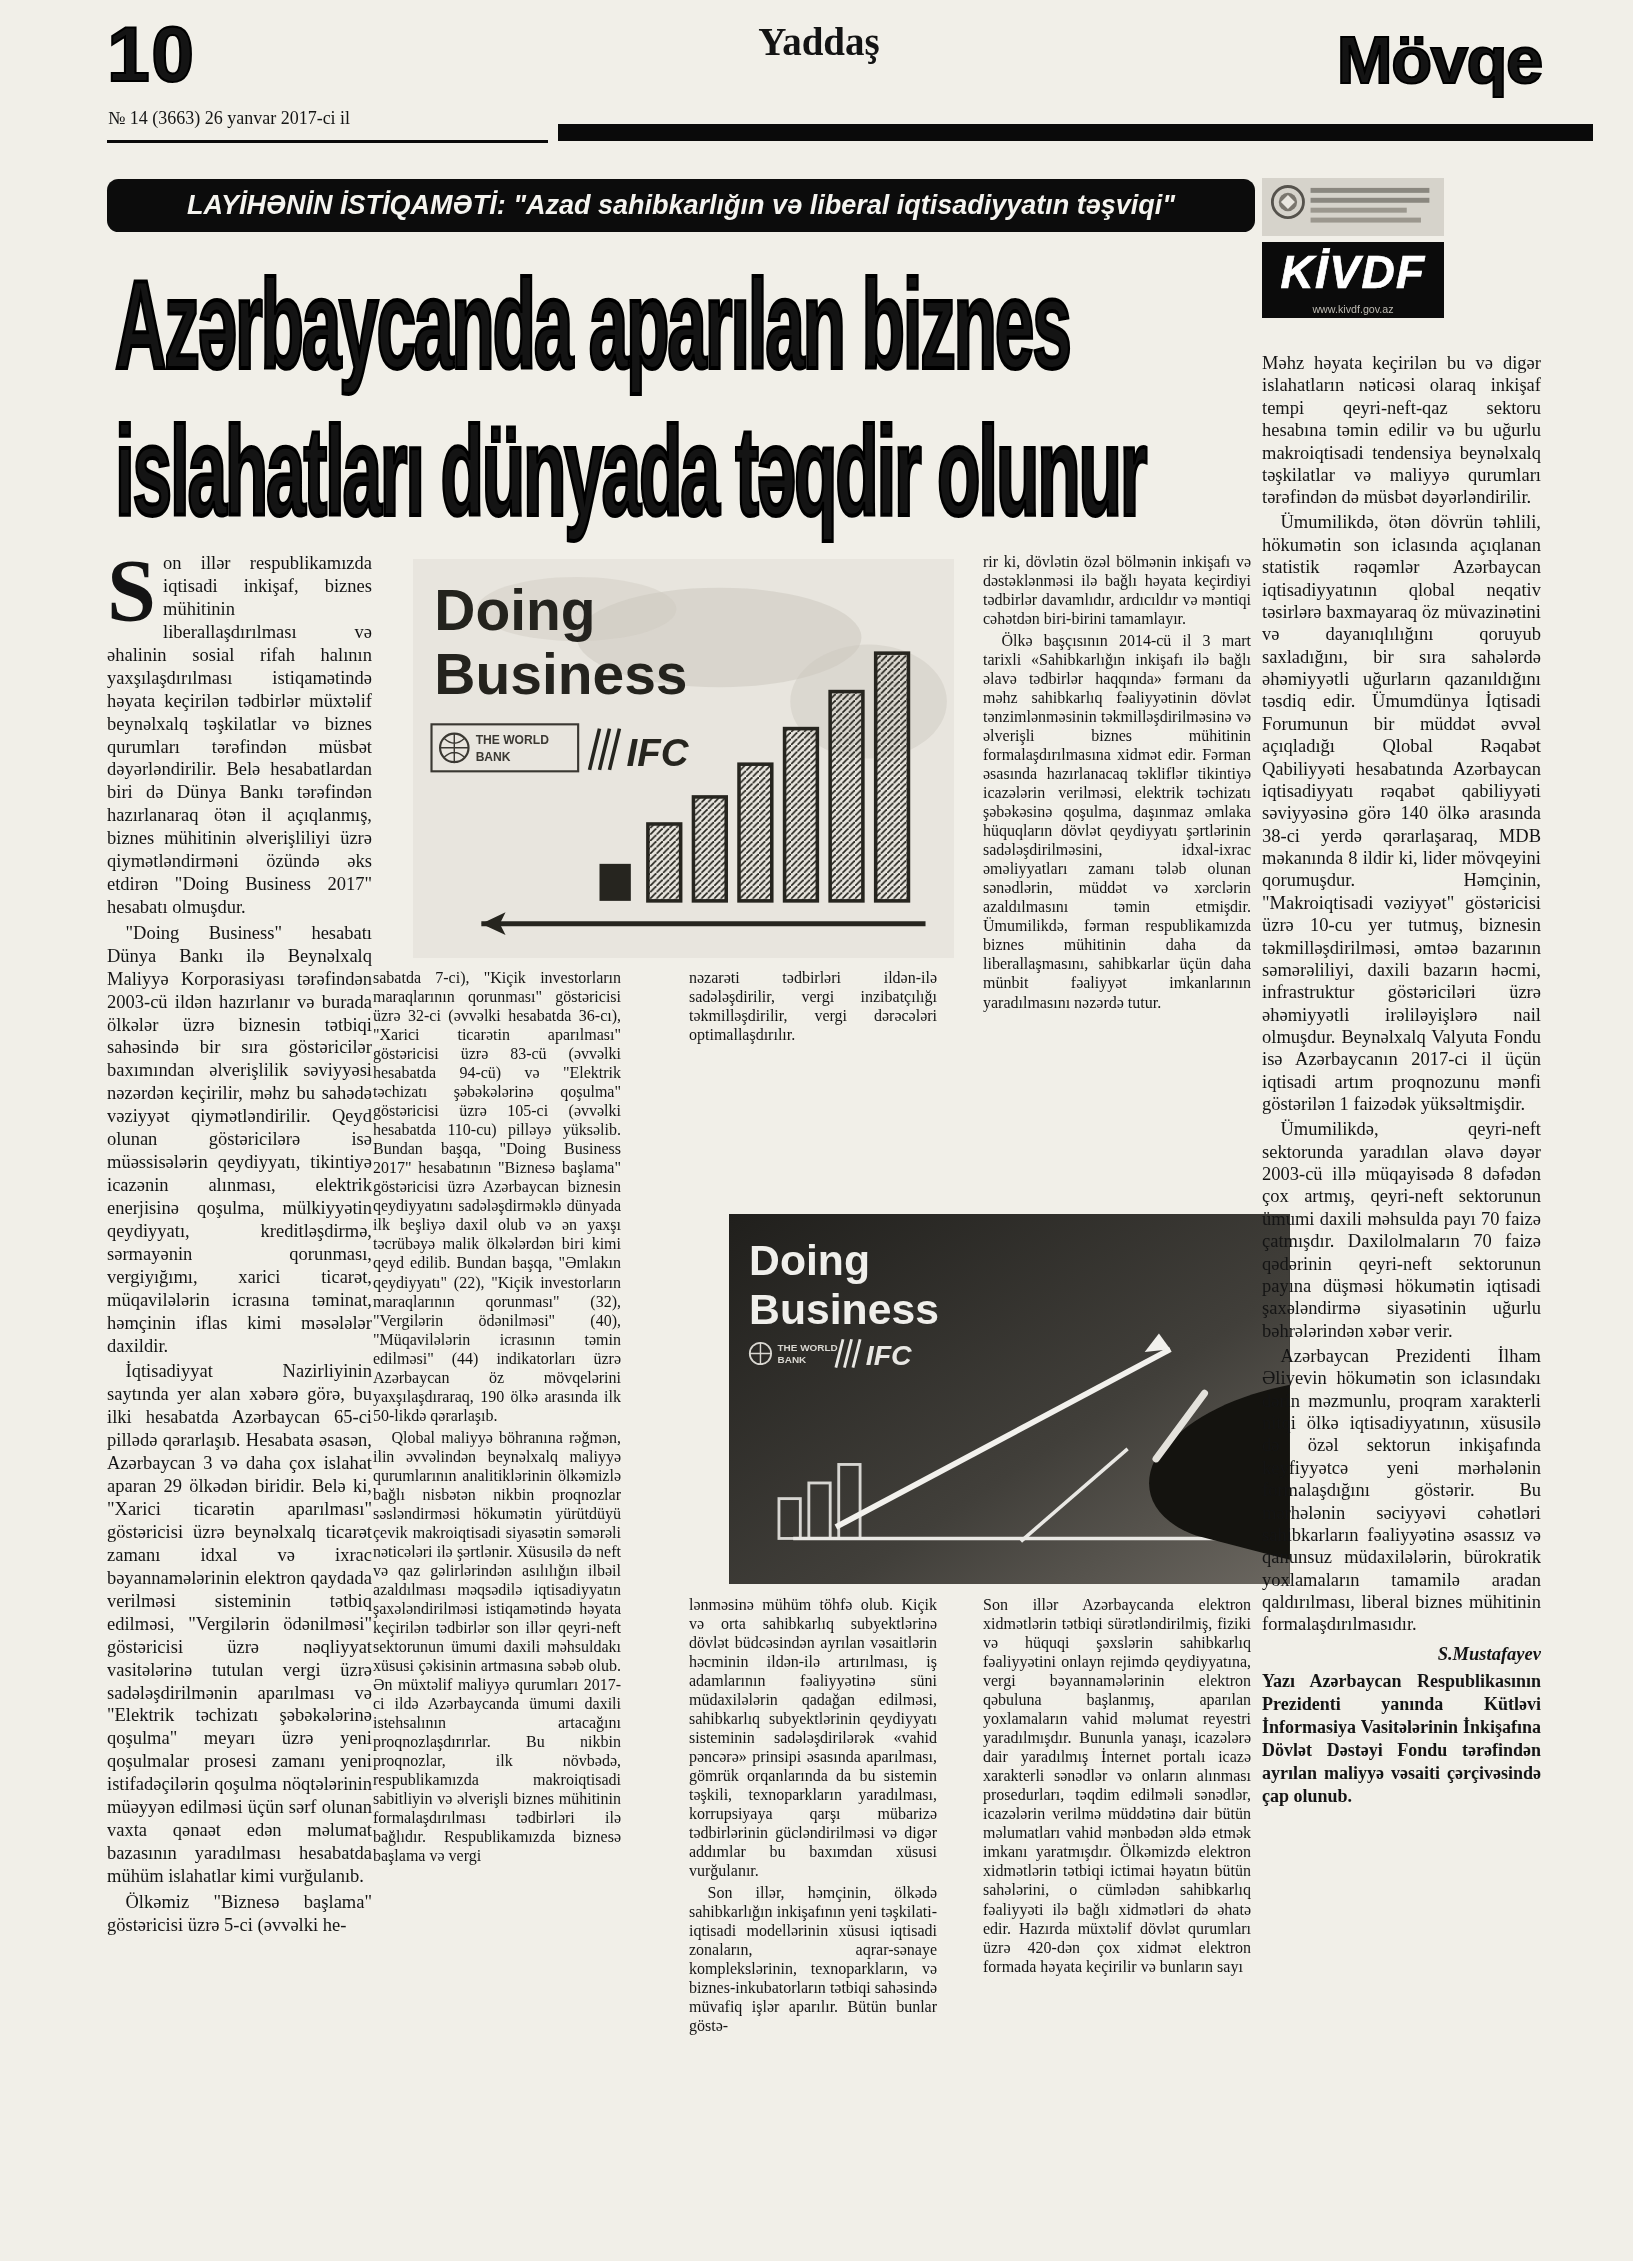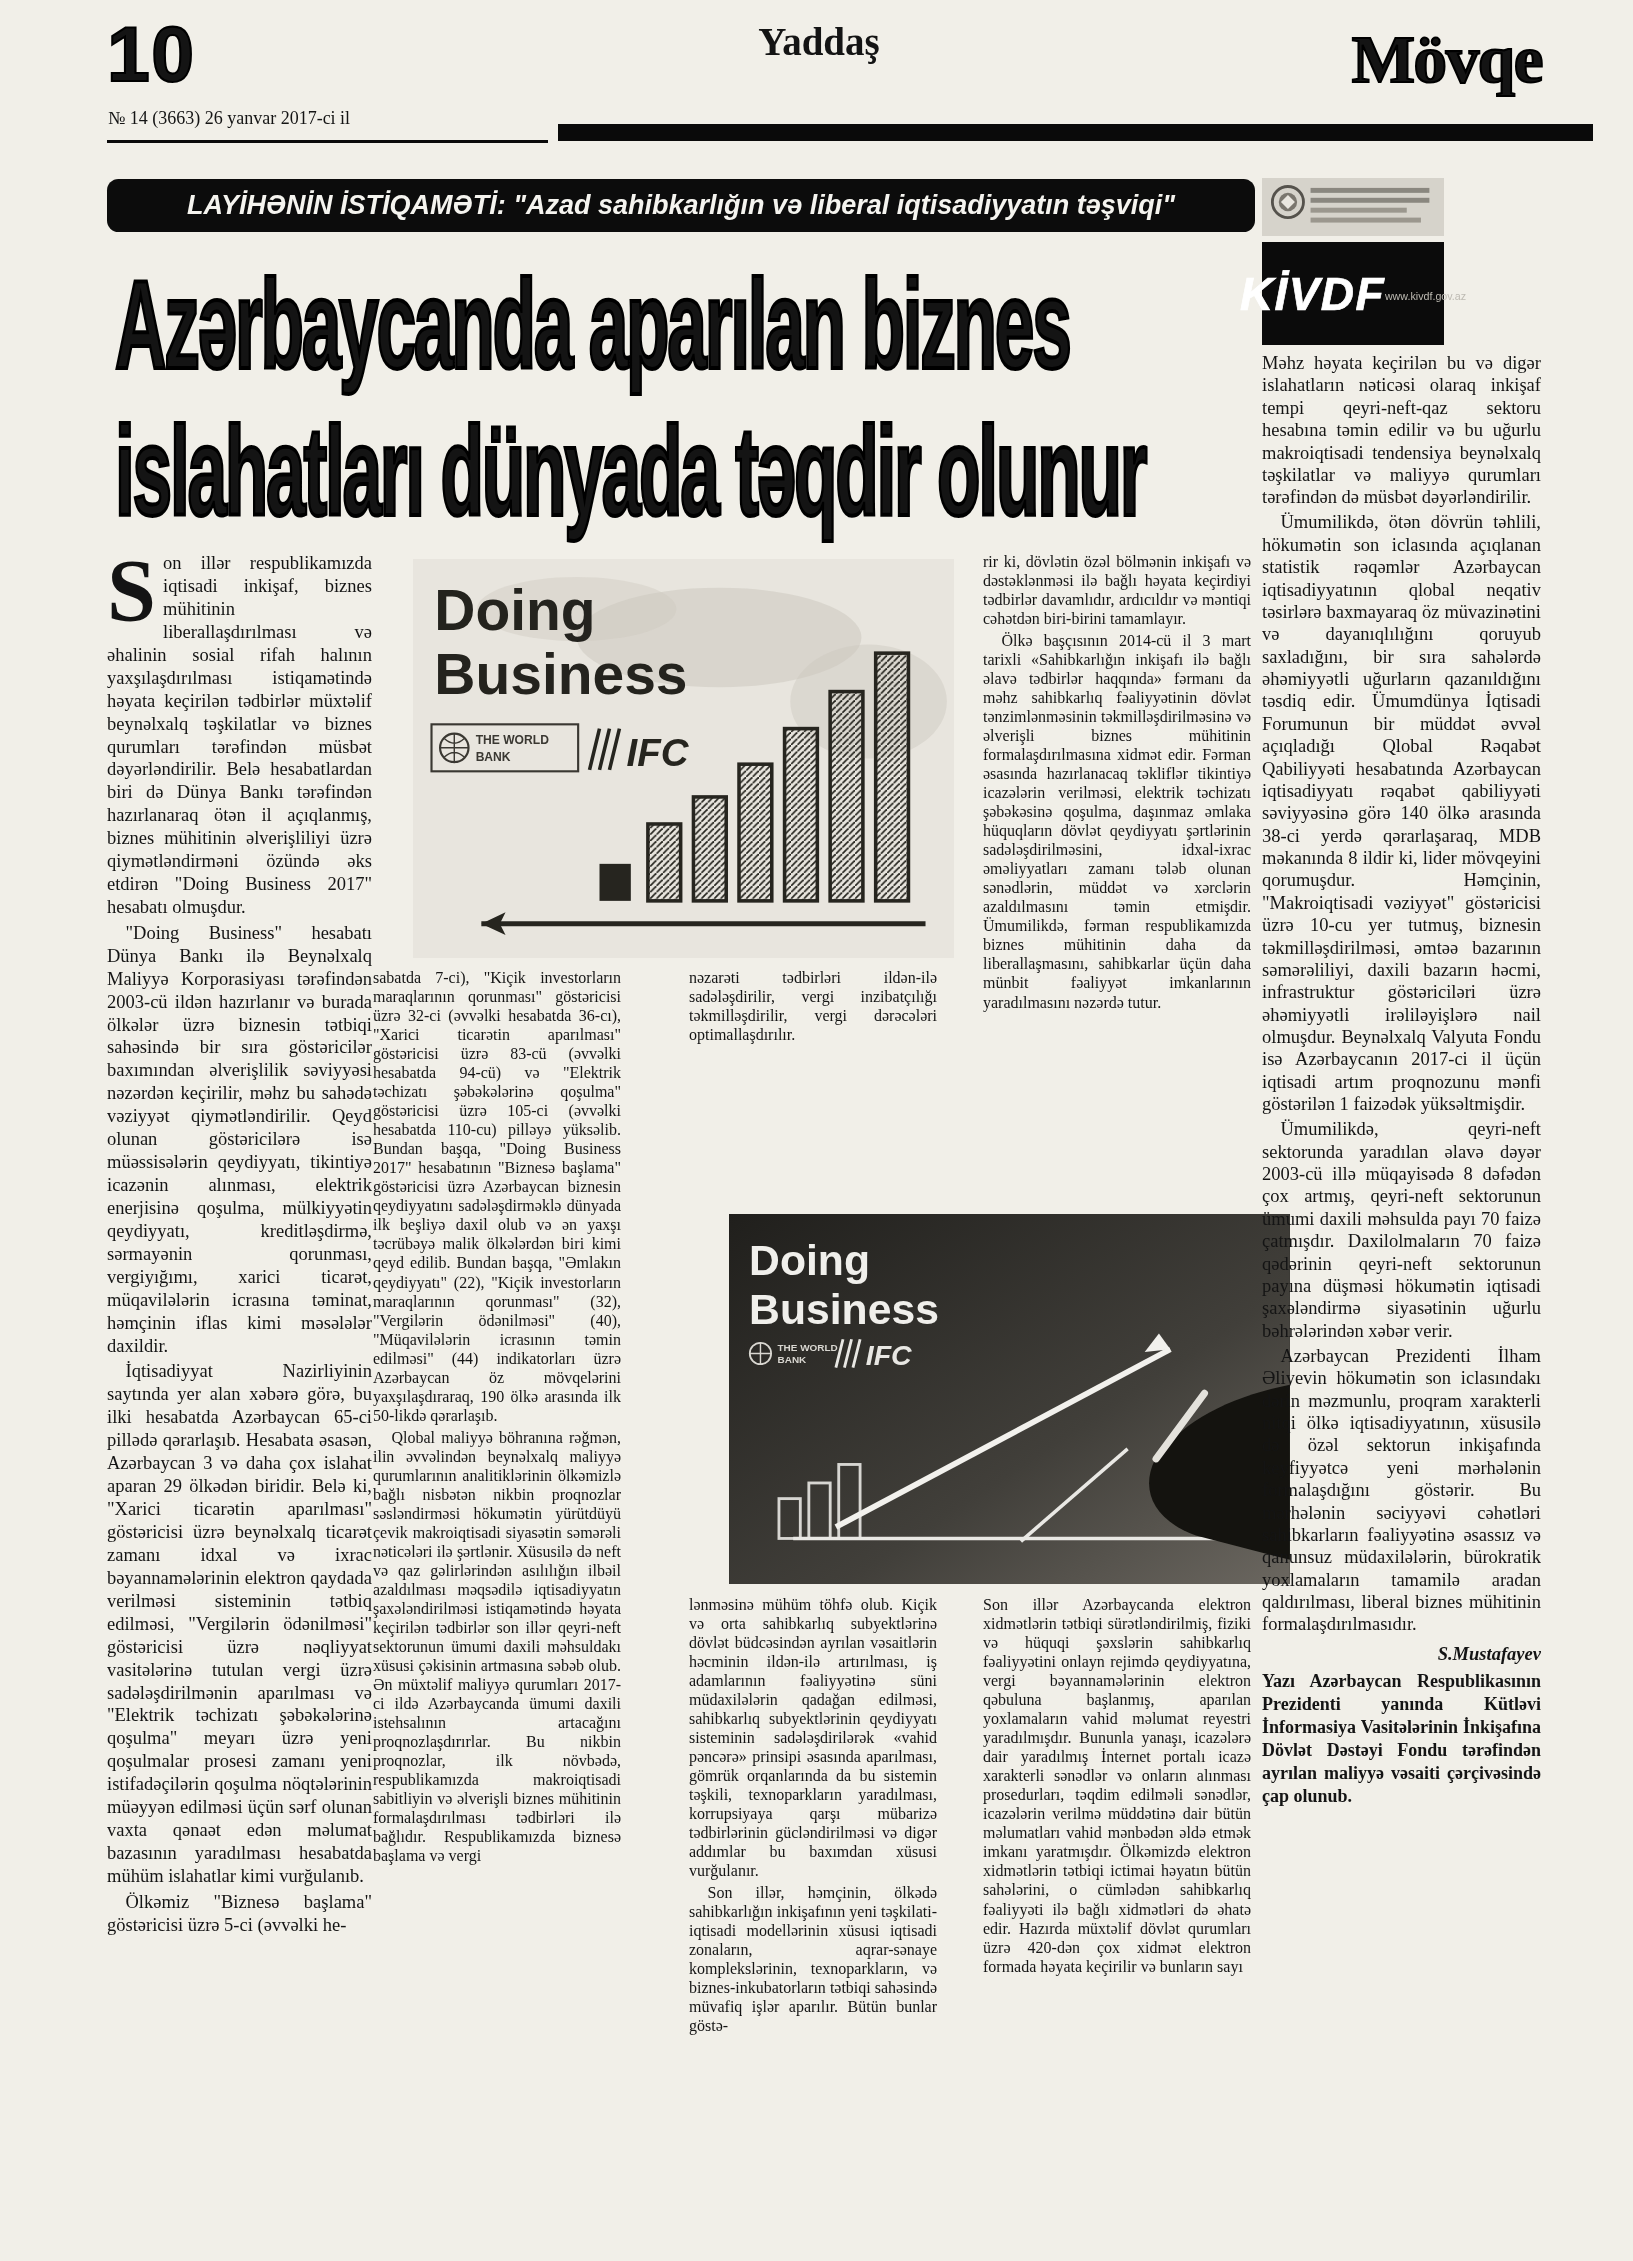--- a/index.html
+++ b/index.html
@@ -12,41 +12,41 @@
   .page-number {
     position:absolute; left:107px; top:10px; font-family:"Liberation Sans",sans-serif;
     font-size:77px; font-weight:bold; -webkit-text-stroke:2.1px #000; letter-spacing:1.4px;
   }
   .issue-line { position:absolute; left:108px; top:108px; font-size:18px; }
   .masthead-center {
     position:absolute; left:591px; width:456px; top:18.5px; text-align:center;
     font-family:"Liberation Serif",serif; font-size:39px; font-weight:bold;
   }
   .masthead-right {
-    position:absolute; right:91px; top:21.4px; font-family:Liberation Serif, serif;
+    position:absolute; right:91px; top:21.4px; font-family:Liberation Sans, sans-serif;
     font-size:67px; font-weight:bold; -webkit-text-stroke:2.1px #000; letter-spacing:-1.4px;
   }
   .rule-thick { position:absolute; left:558px; right:40px; top:124px; height:17px; background:#0a0a0a; }
   .rule-thin  { position:absolute; left:107px; width:441px; top:140px; height:2.8px; background:#0a0a0a; }
 
   
   .banner {
     position:absolute; left:107px; top:179px; width:1148px; height:53px;
     background:#0c0c0c; border-radius:11.4px; display:flex; align-items:center; justify-content:center;
   }
   .banner span {
     color:#f5f4ef; font-family:"Liberation Sans",sans-serif; font-weight:bold; font-style:italic;
     font-size:27px; letter-spacing:0; white-space:nowrap;
   }
 
   
   .emblem-box { position:absolute; left:1262px; top:178px; width:182px; height:58px; background:#d6d3cb; overflow:hidden; }
   .kivdf-box {
-    position:absolute; left:1262px; top:242px; width:182px; height:103px; background:#0b0b0b;
-    display:flex; flex-direction:row; align-items:center; justify-content:center;
+    position:absolute; left:1262px; top:242px; width:182px; height:76px; background:#0b0b0b;
+    display:flex; flex-direction:column; align-items:center; justify-content:center;
   }
   .kivdf-label {
     color:#fff; font-family:"Liberation Sans",sans-serif; font-weight:bold; font-style:italic;
     font-size:46px; letter-spacing:1.4px; -webkit-text-stroke:0.7px #fff;
   }
   .kivdf-url { color:#bdbab2; font-size:10.7px; margin-top:4.3px; font-family:"Liberation Sans",sans-serif; }
 
   
   .headline { position:absolute; left:107px; top:243px; width:1150px; height:310px; margin:8px; }
   .hl-line { display:block; height:147px; }

